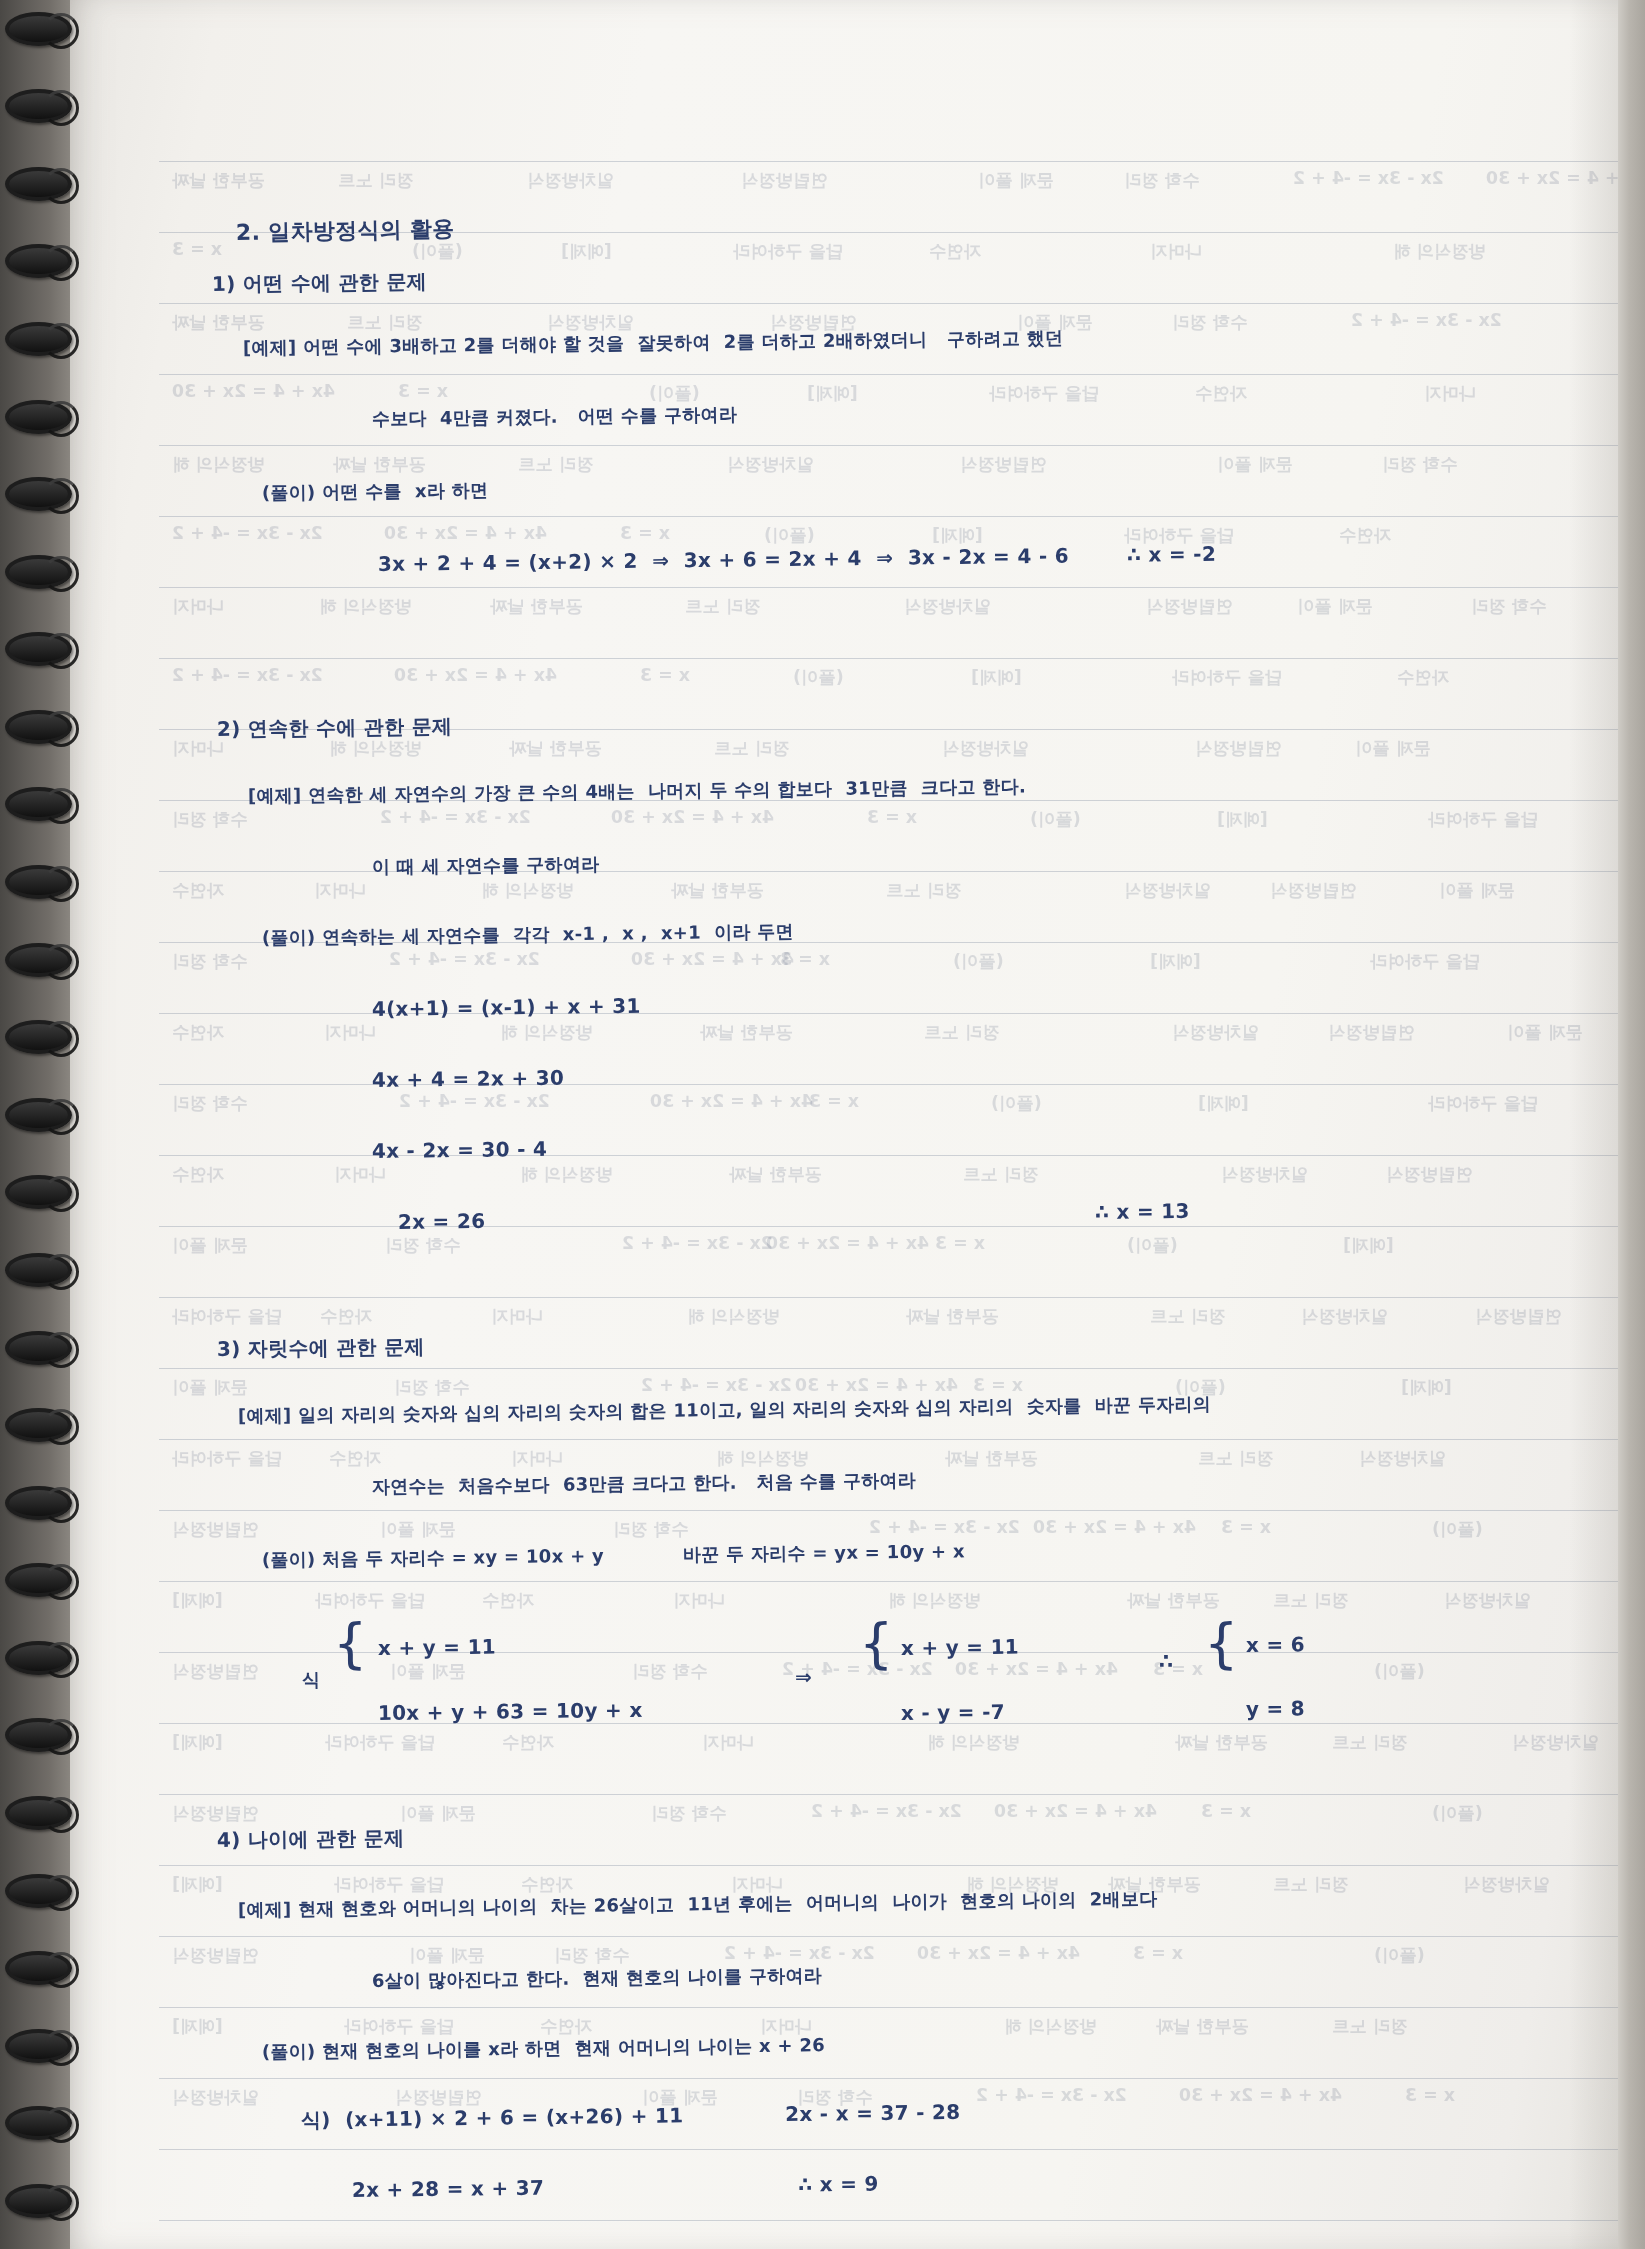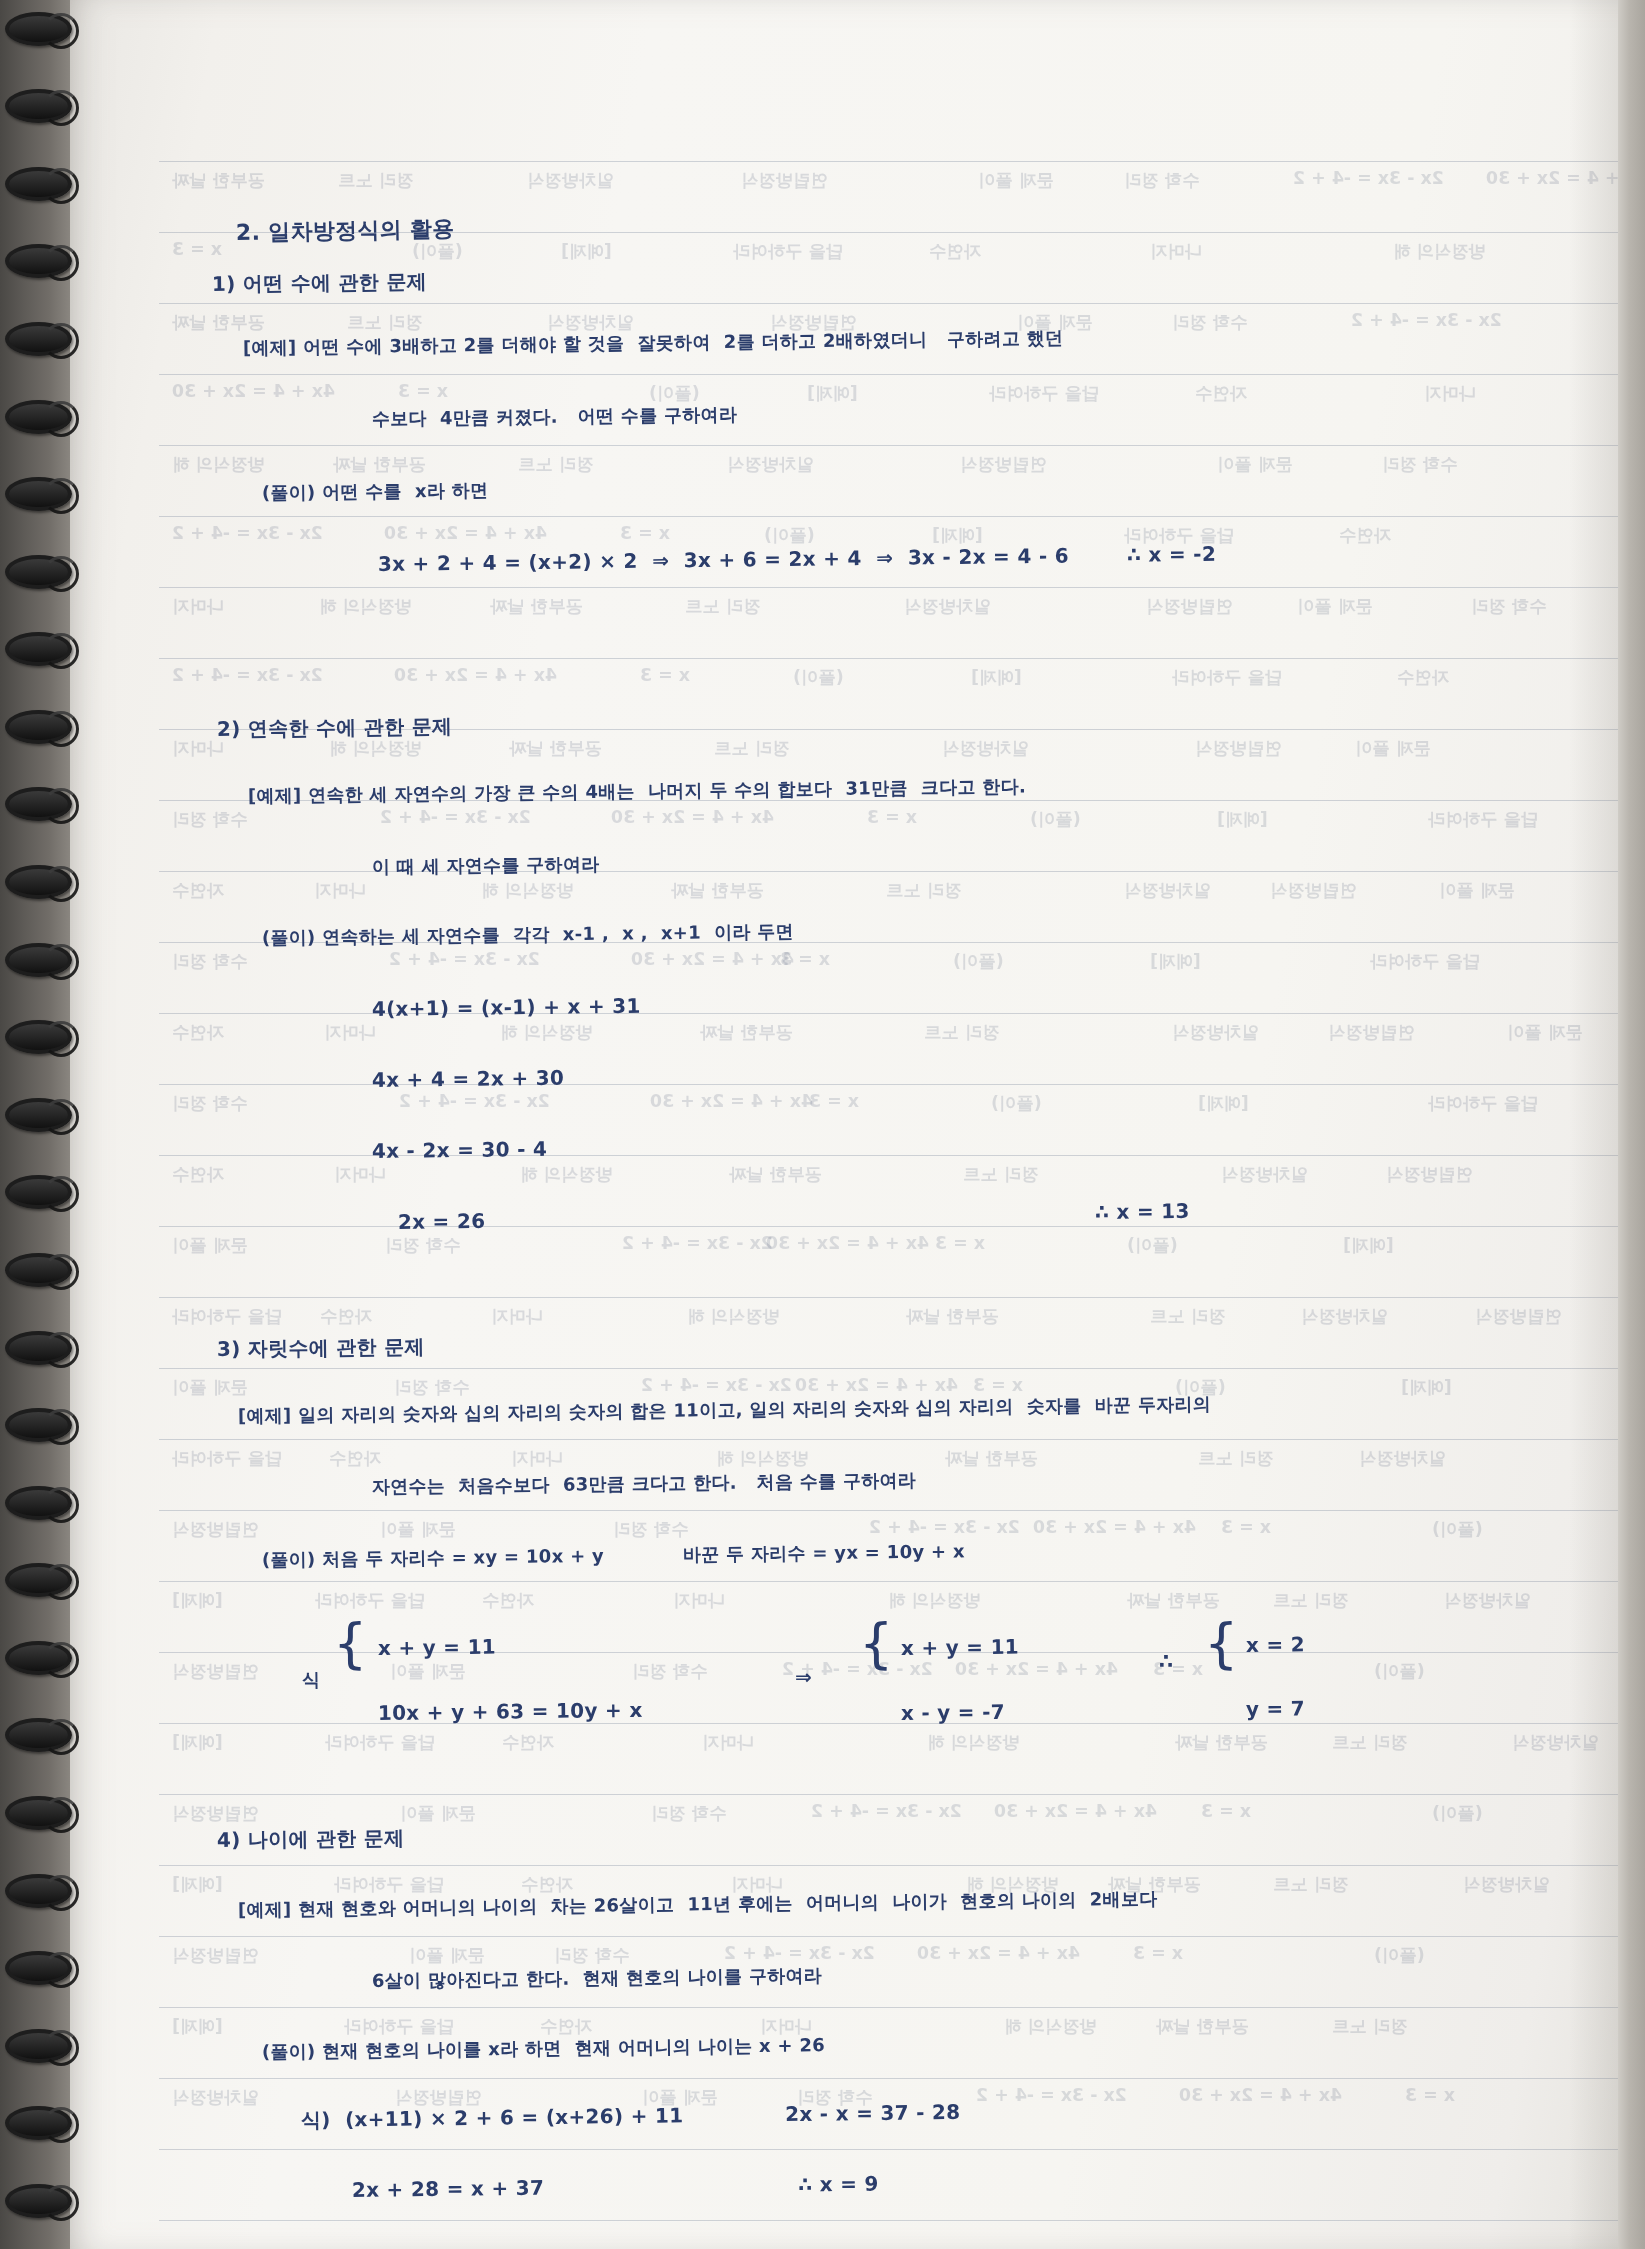--- a/index.html
+++ b/index.html
@@ -416,22 +416,22 @@
 
     <div class="hw sz-m" style="left:733px; top:1665px;">⇒</div>
 
     <div class="brace" style="left:797px; top:1617px;">{</div>
     <div class="hw sz-m tilt1" style="left:839px; top:1636px;">x + y = 11</div>
     <div class="hw sz-m tilt1" style="left:839px; top:1701px;">x - y = -7</div>
 
     <div class="hw sz-m" style="left:1097px; top:1649px;">∴</div>
 
     <div class="brace" style="left:1142px; top:1617px;">{</div>
-    <div class="hw sz-m tilt1" style="left:1184px; top:1633px;">x = 2</div>
-    <div class="hw sz-m tilt1" style="left:1184px; top:1697px;">y = 7</div>
+    <div class="hw sz-m tilt1" style="left:1184px; top:1633px;">x = 6</div>
+    <div class="hw sz-m tilt1" style="left:1184px; top:1697px;">y = 8</div>
 
     <div class="hw sz-m tilt1" style="left:155px; top:1827px;">4) 나이에 관한 문제</div>
 
     <div class="hw sz-s tilt1" style="left:176px; top:1898px;">[예제] 현재 현호와 어머니의 나이의  차는 26살이고  11년 후에는  어머니의  나이가  현호의 나이의  2배보다</div>
 
     <div class="hw sz-s tilt1" style="left:310px; top:1969px;">6살이 많아진다고 한다.  현재 현호의 나이를 구하여라</div>
 
     <div class="hw sz-s tilt1" style="left:200px; top:2040px;">(풀이) 현재 현호의 나이를 x라 하면  현재 어머니의 나이는 x + 26</div>
 
     <div class="hw sz-m tilt1" style="left:239px; top:2107px;">식)  (x+11) × 2 + 6 = (x+26) + 11              2x - x = 37 - 28</div>

